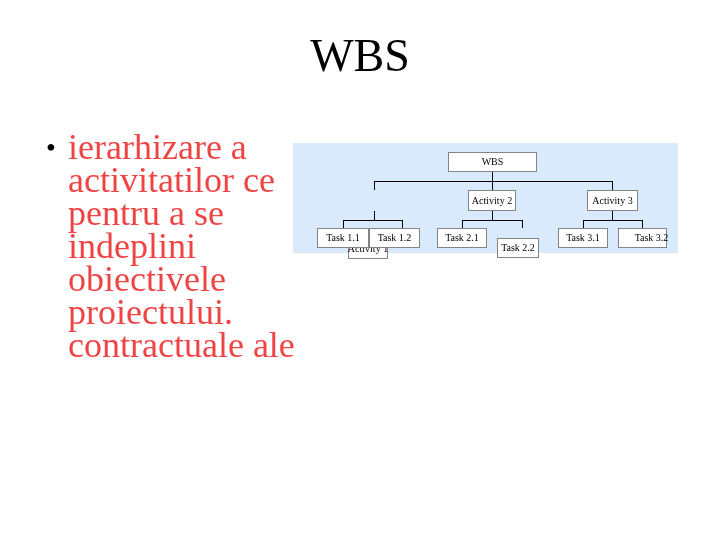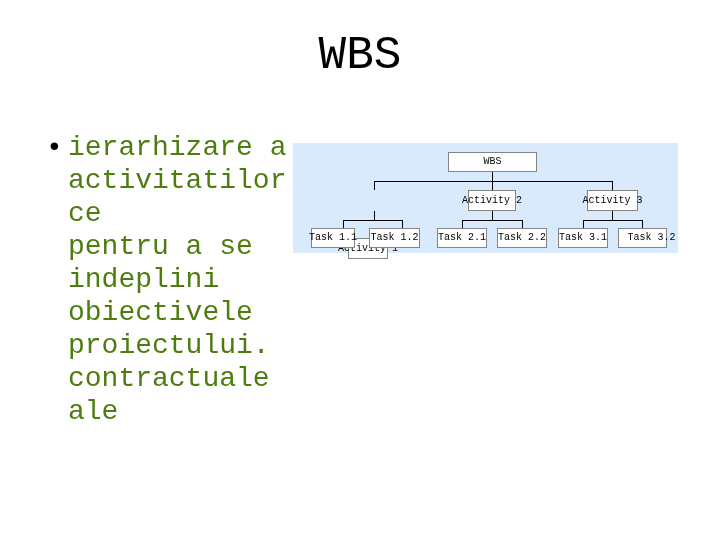--- a/index.html
+++ b/index.html
@@ -1,54 +1,54 @@
 <!DOCTYPE html>
 <html><head>
 <meta charset="utf-8">
 <style>
   html,body { margin:0; padding:0; background:#fff; }
   .slide {
     position:relative; width:720px; height:540px; background:#ffffff;
-    font-family:Liberation Mono, monospace; overflow:hidden;
+    font-family:Liberation Serif, serif; overflow:hidden;
   }
   .title {
     position:absolute; top:30px; left:0; width:720px;
     text-align:center; font-size:46px; line-height:1.15; color:#000;
     letter-spacing:0px;
   }
   .bullet-marker {
     position:absolute; left:46px; top:131px;
     font-size:28px; line-height:33px; color:#000;
   }
   .bullet-lines {
     position:absolute; left:68px; top:131px; width:230px;
-    font-size:28px; line-height:33px; color:#4d7c0f;
+    font-size:36px; line-height:33px; color:#ef4444;
   }
   .diagram {
     position:absolute; left:293px; top:143px; width:385px; height:110px;
     background:#d8eafb;
   }
   .dbox {
     position:absolute; box-sizing:border-box;
     background:#ffffff; border:1px solid #848484;
     display:flex; align-items:center; justify-content:center;
     font-size:10px; line-height:10px; color:#000; white-space:nowrap;
   }
   .vline { position:absolute; width:1px; background:#000; }
   .hline { position:absolute; height:1px; background:#000; }
 
   
   .n-root { left:155px; top:9px;  width:89px; height:20px; }
   .n-a1   { left:55px;  top:47px; width:40px; height:21px;margin-top:48px; }
   .n-a2   { left:175px; top:47px; width:48px; height:21px; }
   .n-a3   { left:294px; top:47px; width:51px; height:21px; }
-  .n-t11  { left:18px;  top:85px; width:44px; height:20px; }
+  .n-t11  { left:24px;  top:85px; width:52px; height:20px; }
   .n-t12  { left:76px;  top:85px; width:51px; height:20px; }
   .n-t21  { left:144px; top:85px; width:50px; height:20px; }
-  .n-t22  { left:204px; top:85px; width:50px; height:20px;text-align:center; }
+  .n-t22  { left:204px; top:95px; width:42px; height:20px;text-align:center; }
   .n-t31  { left:265px; top:85px; width:50px; height:20px; }
   .n-t32  { left:325px; top:85px; width:49px; height:20px;padding-left:18px; }
 
   
   .c-root-v { left:199px; top:29px; height:9px; }
   .c-main-h { left:81px;  top:38px; width:239px; }
   .c-a1-v   { left:81px;  top:38px; height:9px; }
   .c-a2-v   { left:199px; top:38px; height:9px; }
   .c-a3-v   { left:319px; top:38px; height:9px; }
   .c-a1-d   { left:81px;  top:68px; height:9px; }

